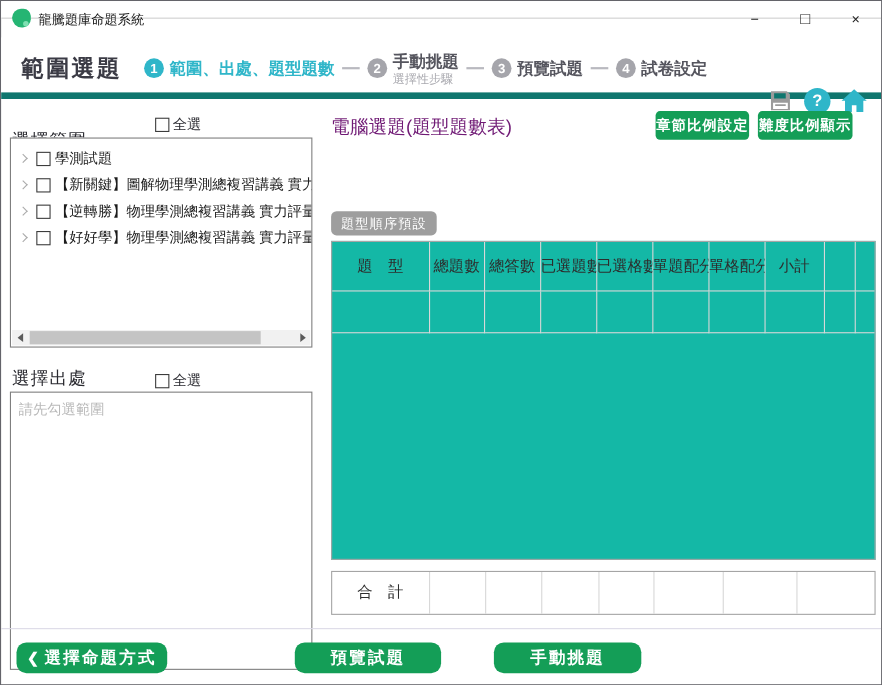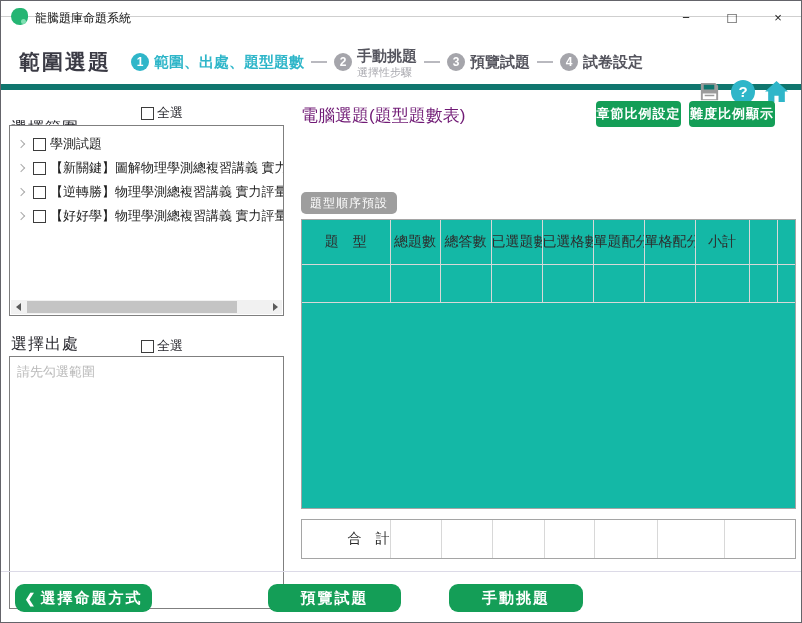--- a/index.html
+++ b/index.html
@@ -60,21 +60,21 @@
   table.qtable tr.hdr th { height:44px; }
   table.qtable tr.row td { height:38px; }
   table.qtable tr.hdr th:first-child, table.qtable tr.row td:first-child { border-left:none; }
   table.qtable tr.hdr th:last-child, table.qtable tr.row td:last-child { border-right:none; }
   table.qtable tr.hdr th { border-top:none; }
   .total-wrap { position:absolute; left:300px; top:518px; width:495px; height:40px; border:1px solid #a5a5a5; background:#fff; }
   table.ttable { border-collapse:collapse; table-layout:fixed; width:493px; }
   table.ttable td { border:1px solid #d8d8d8; height:38px; font-size:14px; color:#2d2d2d; text-align:center; }
   table.ttable td:first-child { border-left:none; }
   table.ttable td:last-child { border-right:none; }
-  table.ttable td { border-top:none; border-bottom:none;text-align:right; }
+  table.ttable td { border-top:none; border-bottom:none; }
 
   
   .footer-line { position:absolute; left:0; top:570px; width:100%; border-top:1px solid #dcdae7; }
   .foot-btn { position:absolute; top:583px; height:28px; background:#149e57; color:#fff; border:none; border-radius:9px; font-size:15px; font-weight:bold; font-family:inherit; display:flex; align-items:center; justify-content:center; letter-spacing:2px; }
   .fb-1 { left:14px; width:137px; }
   .fb-2 { left:267px; width:133px; }
   .fb-3 { left:448px; width:134px; }
   .fb-4 { left:628px; width:132px; }
   .fb-chev { font-size:13px; margin-right:5px; letter-spacing:0; }
 

